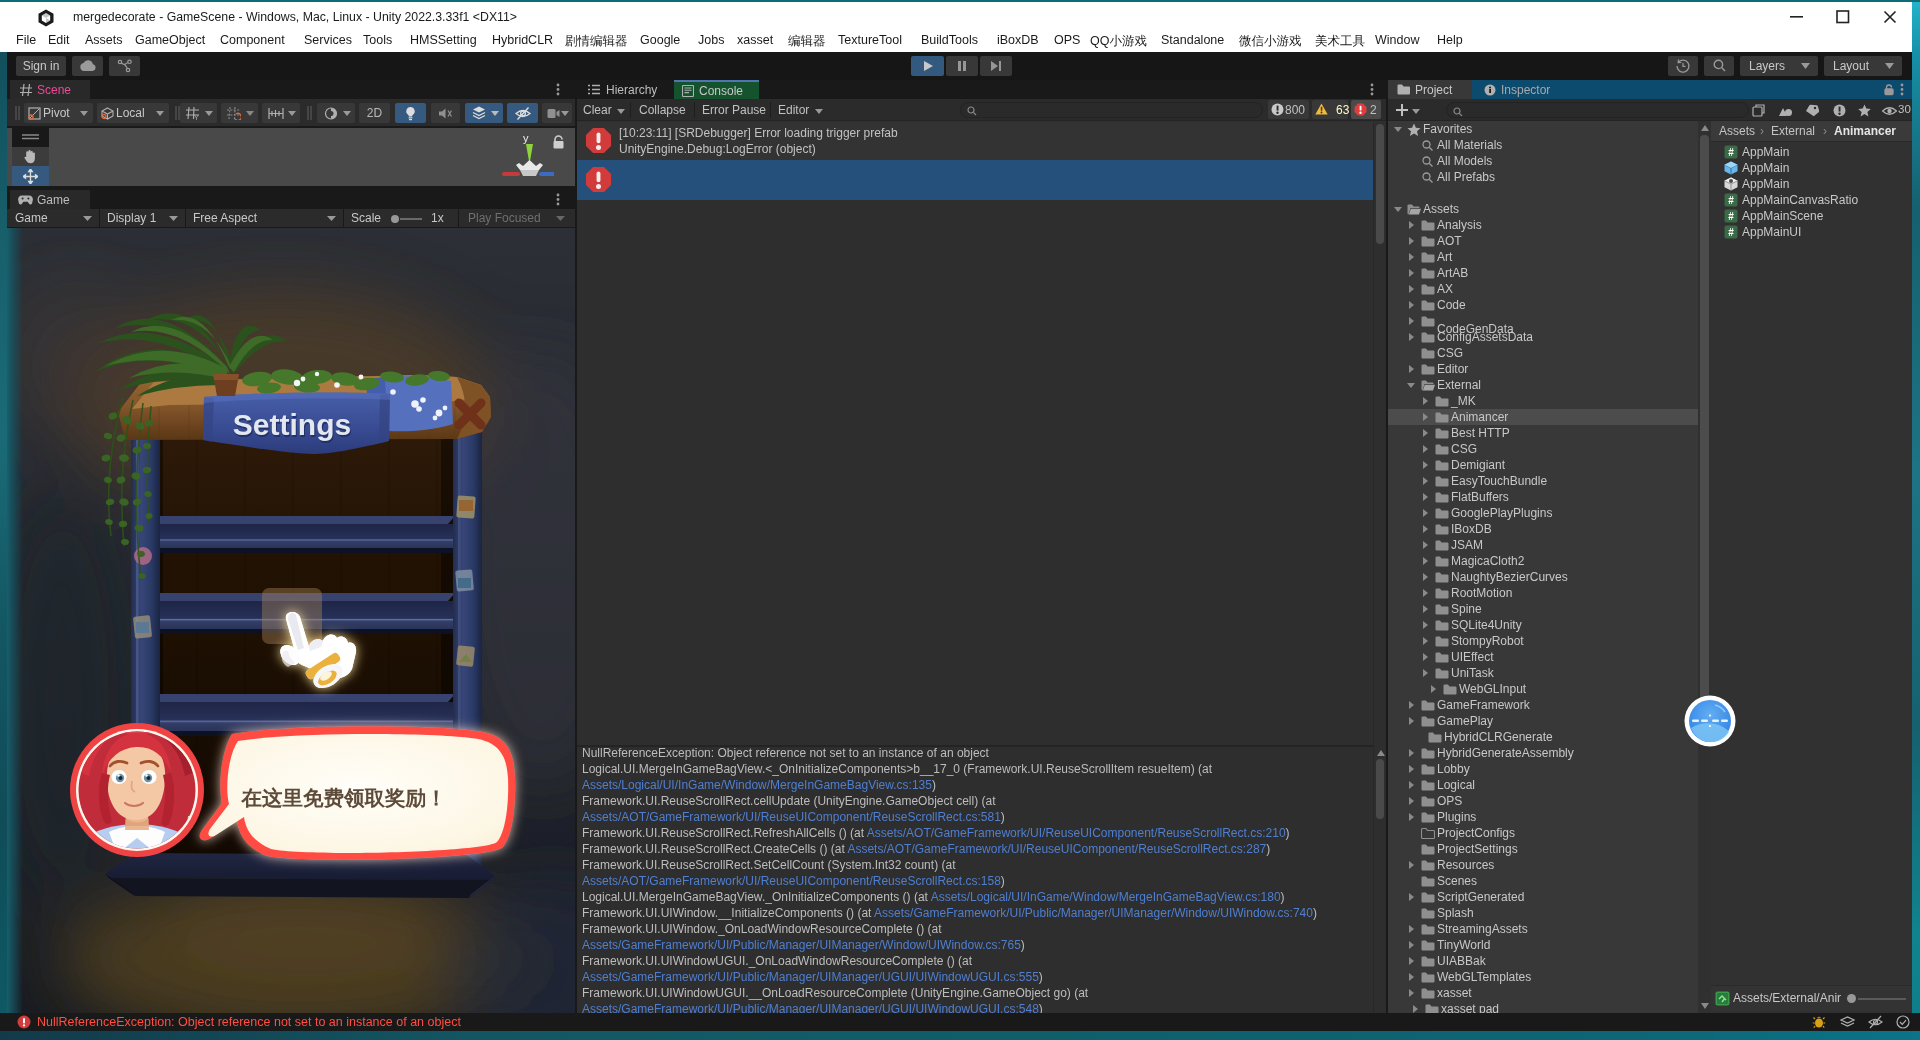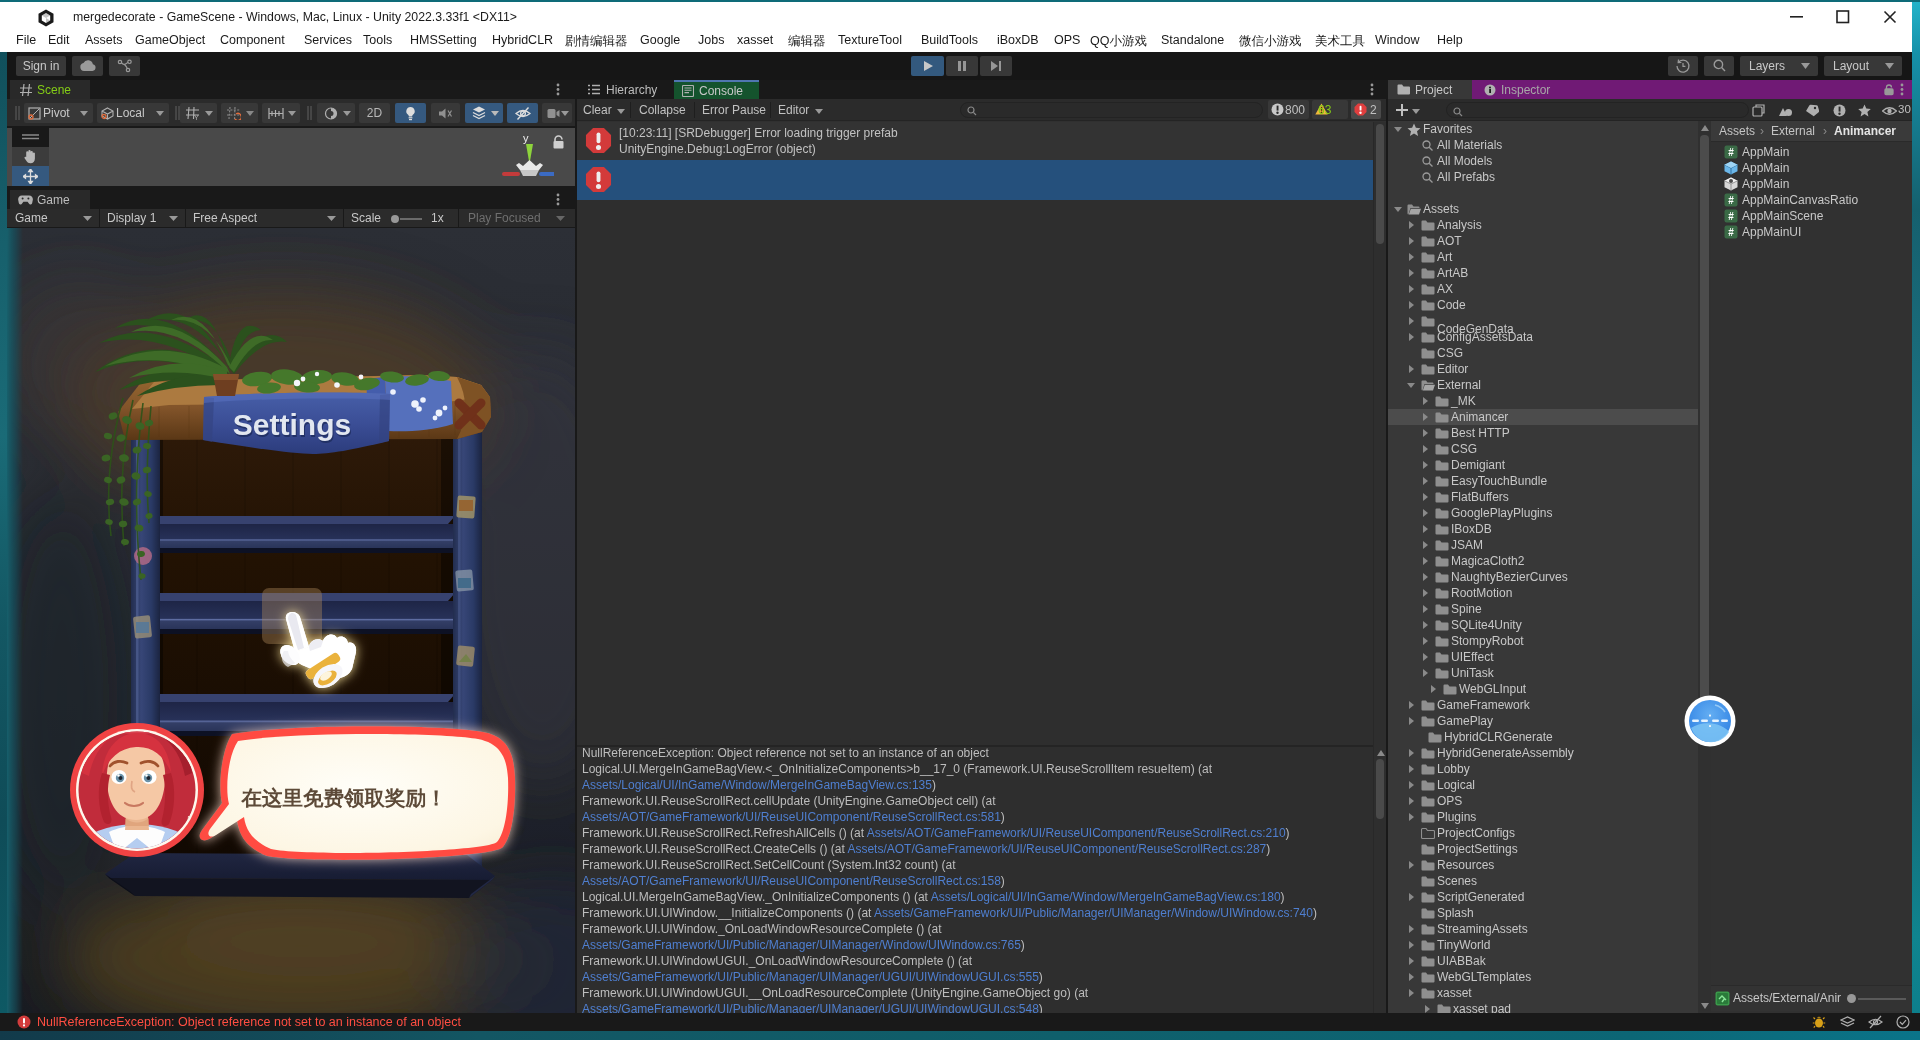--- a/index.html
+++ b/index.html
@@ -108,21 +108,21 @@
         </svg></div>
     <div class="tbtn" style="left:1824px;width:78px;text-align:left;padding-left:9px;line-height:20px;">Layout<svg width="9" height="6" viewBox="0 0 9 6" style="position:absolute;right:8px;top:7px">
           <path d="M0 0 L9 0 L4.5 6 Z" fill="#999"></path>
         </svg></div>
   </div>
   <div class="abs" id="leftedge"></div>
   <div class="abs" id="rightedge"></div>
 
   <div class="abs" id="scenepanel" style="left:7px;top:80px;width:568px;height:108px;background:#191919;">
 
-    <div class="abs" style="left:3px;top:0;width:80px;height:19px;background:#292929;color:#84cc16;font-size:12px;">
+    <div class="abs" style="left:3px;top:0;width:80px;height:19px;background:#292929;color:#ec4899;font-size:12px;">
       <svg class="abs" style="left:10px;top:3.5px" width="12" height="12" viewBox="0 0 12 12">
           <g stroke="#b0b0b0" stroke-width="1.2">
             <path d="M4 0 L2.5 12 M9.5 0 L8 12 M0 4 L12 4 M0 8.5 L12 8.5"></path>
           </g>
         </svg>
       <span class="abs" style="left:27px;top:2.5px;">Scene</span>
     </div>
     <svg class="abs" style="left:549px;top:3px" width="4" height="13" viewBox="0 0 4 13">
         <g fill="#999">
           <circle cx="2" cy="2" r="1.4"></circle>
@@ -662,21 +662,21 @@
             <circle cx="6.5" cy="9.8" r="1.2" fill="#2b2b2b"></circle>
           </svg>
         <span style="position:absolute;left:17px;top:2.5px;color:#c1c1c1;">800</span>
       </div>
       <div class="abs" style="left:735px;top:1px;width:36px;height:19px;background:#383838;border-radius:2px;">
         <svg style="position:absolute;left:3px;top:3px" width="13" height="12" viewBox="0 0 13 12">
             <path d="M6.5 0.5 L12.7 11.5 H0.3 Z" fill="#f0b83c"></path>
             <rect x="5.8" y="3.8" width="1.5" height="4" fill="#4a3a08"></rect>
             <circle cx="6.5" cy="9.6" r="1" fill="#4a3a08"></circle>
           </svg>
-        <span style="position:absolute;left:6px;top:2.5px;color:#84cc16;">63</span>
+        <span style="position:absolute;left:24px;top:2.5px;color:#fef9c3;">63</span>
       </div>
       <div class="abs" style="left:774px;top:1px;width:30px;height:19px;background:#4a4a4a;border-radius:2px;">
         <svg style="position:absolute;left:3px;top:3px" width="13" height="13" viewBox="0 0 13 13">
             <path d="M4 0.5 H9 L12.5 4 V9 L9 12.5 H4 L0.5 9 V4 Z" fill="#e03e3e"></path>
             <rect x="5.6" y="2.8" width="1.9" height="4.8" rx="0.9" fill="#fff"></rect>
             <circle cx="6.5" cy="9.7" r="1.2" fill="#fff"></circle>
           </svg>
         <span style="position:absolute;left:19px;top:2.5px;color:#c1c1c1;">2</span>
       </div>
     </div>
@@ -710,21 +710,21 @@
     <div class="abs" style="left:796px;top:667px;width:13px;height:346px;background:#2e2e2e;border-left:1px solid #282828;">
       <svg class="abs" style="left:3px;top:3px" width="8" height="6" viewBox="0 0 8 6">
           <path d="M4 0 L8 6 H0 Z" fill="#8a8a8a"></path>
         </svg>
       <div class="abs" style="left:2px;top:12px;width:8px;height:60px;background:#4a4a4a;border-radius:4px;"></div>
 
     </div>
   </div>
   <div class="abs" id="rightpanel" style="left:1388px;top:80px;width:524px;height:933px;background:#383838;">
 
-    <div class="abs" style="left:0;top:0;width:524px;height:19px;background:#701a75;">
+    <div class="abs" style="left:0;top:0;width:524px;height:19px;background:#0c4a6e;">
       <div class="abs" style="left:0;top:0;width:84px;height:19px;background:#383838;color:#c8c8c8;font-size:12px;">
         <svg class="abs" style="left:9px;top:4px" width="13" height="11" viewBox="0 0 13 11">
             <path d="M0.5 1.5 a1 1 0 0 1 1 -1 H5 l1.5 2 H12 a1 1 0 0 1 1 1 V9.5 a1 1 0 0 1 -1 1 H1.5 a1 1 0 0 1 -1 -1 Z" fill="#b0b0b0"></path>
           </svg>
         <span class="abs" style="left:27px;top:2.5px;">Project</span>
       </div>
       <svg class="abs" style="left:96px;top:3.5px" width="12" height="12" viewBox="0 0 12 12">
           <circle cx="6" cy="6" r="5.5" fill="#b0b0b0"></circle>
           <rect x="5.2" y="5" width="1.8" height="4" fill="#191919"></rect>
           <circle cx="6" cy="3.4" r="1" fill="#191919"></circle>
@@ -1253,21 +1253,21 @@
         </div>
         <div style="position:absolute;left:0;top:864px;width:310px;height:16px;">
           <svg style="position:absolute;left:19px;top:4px" width="8" height="8" viewBox="0 0 8 8">
             <path d="M2 0 L7 4 L2 8 Z" fill="#8a8a8a"></path>
           </svg>
           <svg style="position:absolute;left:33px;top:1.5px" width="14" height="13" viewBox="0 0 14 13">
             <path d="M0.5 2.5 a1 1 0 0 1 1-1 H5 l1.5 2 H12.5 a1 1 0 0 1 1 1 V10.5 a1 1 0 0 1 -1 1 H1.5 a1 1 0 0 1 -1 -1 Z" fill="#8f8f8f"></path>
           </svg>
           <span style="position:absolute;left:49px;top:1px;white-space:nowrap;">xasset</span>
         </div>
-        <div style="position:absolute;left:16px;top:880px;width:310px;height:16px;">
+        <div style="position:absolute;left:4px;top:880px;width:310px;height:16px;">
           <svg style="position:absolute;left:19px;top:4px" width="8" height="8" viewBox="0 0 8 8">
             <path d="M2 0 L7 4 L2 8 Z" fill="#8a8a8a"></path>
           </svg>
           <svg style="position:absolute;left:33px;top:1.5px" width="14" height="13" viewBox="0 0 14 13">
             <path d="M0.5 2.5 a1 1 0 0 1 1-1 H5 l1.5 2 H12.5 a1 1 0 0 1 1 1 V10.5 a1 1 0 0 1 -1 1 H1.5 a1 1 0 0 1 -1 -1 Z" fill="#8f8f8f"></path>
           </svg>
           <span style="position:absolute;left:49px;top:1px;white-space:nowrap;">xasset pad</span>
         </div>
       </div>
 

